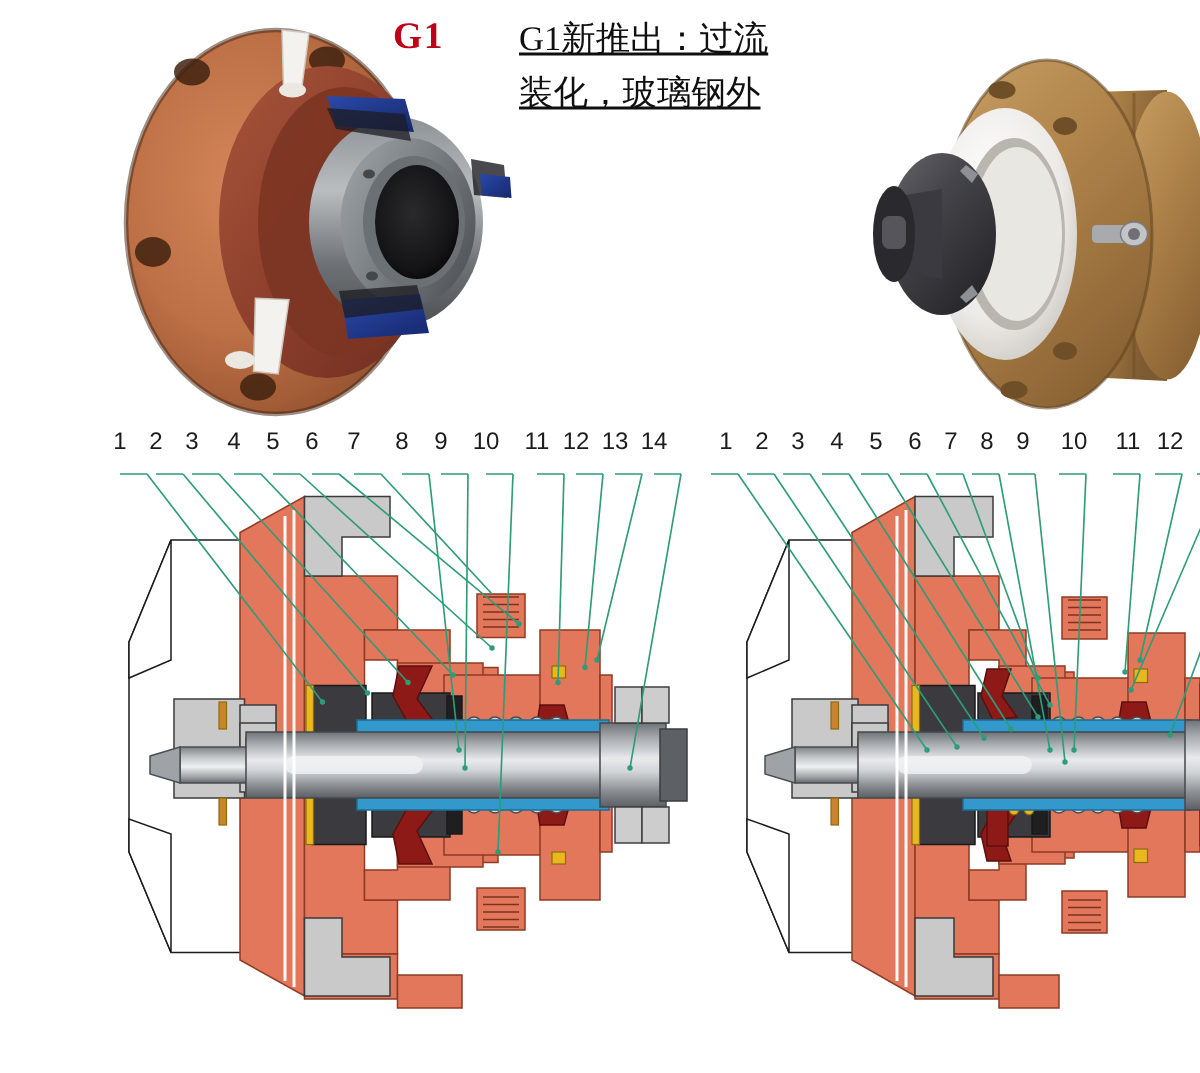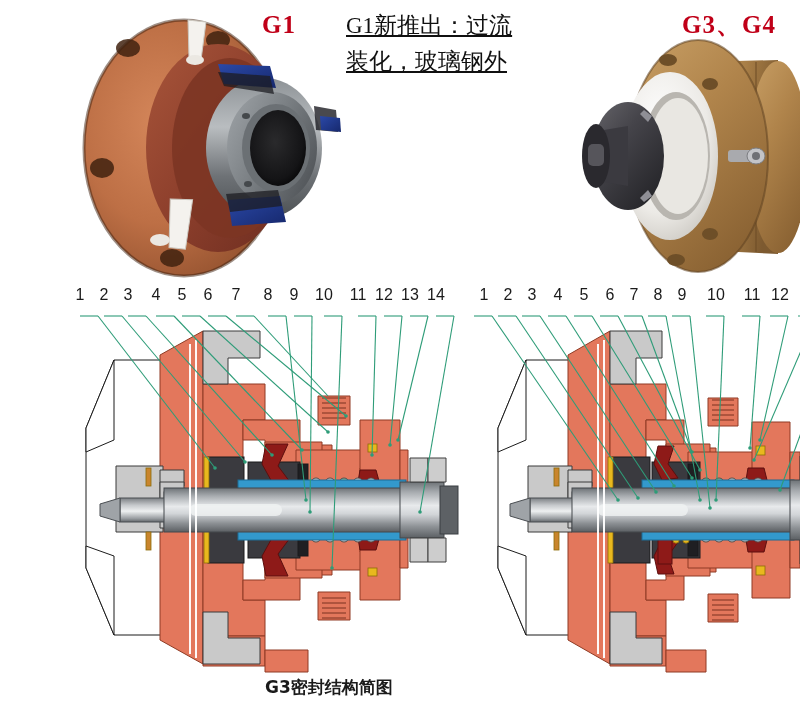--- a/index.html
+++ b/index.html
@@ -185,21 +185,20 @@
       </g>
 
       <g>
         <rect x="158" y="128" width="28" height="12" rx="3" fill="#a9aaae"></rect>
         <ellipse cx="186" cy="134" rx="9" ry="8" fill="#c3c4c8" stroke="#7c7d81"></ellipse>
         <ellipse cx="186" cy="134" rx="4" ry="4" fill="#6f7075"></ellipse>
       </g>
     </svg>
   </div>
 
-  <div class="tag-label" id="tag-g34">G3、G4</div>
 
   <div class="callouts" id="callouts-left">
     <span class="num" style="left:20px">1</span>
     <span class="num" style="left:44px">2</span>
     <span class="num" style="left:68px">3</span>
     <span class="num" style="left:96px">4</span>
     <span class="num" style="left:122px">5</span>
     <span class="num" style="left:148px">6</span>
     <span class="num" style="left:176px">7</span>
     <span class="num" style="left:208px">8</span>
@@ -399,21 +398,20 @@
       <circle cx="246" cy="200" r="1.8" fill="#2e9c78" stroke="none"></circle>
       <circle cx="250" cy="212" r="1.8" fill="#2e9c78" stroke="none"></circle>
       <circle cx="272" cy="268" r="1.8" fill="#2e9c78" stroke="none"></circle>
       <circle cx="312" cy="155" r="1.8" fill="#2e9c78" stroke="none"></circle>
       <circle cx="330" cy="145" r="1.8" fill="#2e9c78" stroke="none"></circle>
       <circle cx="338" cy="140" r="1.8" fill="#2e9c78" stroke="none"></circle>
       <circle cx="360" cy="212" r="1.8" fill="#2e9c78" stroke="none"></circle>
     </g>
   </svg>
 
-  <div class="caption" id="caption-left">G3密封结构简图</div>
 
   <svg style="position:absolute;left:400px;top:300px;" width="400" height="395" viewBox="0 0 400 395">
 
     <g fill="#ffffff" stroke="#1b1b1b" stroke-width="1">
       <path d="M66 60 L112 60 L112 335 L66 335 L38 268 L38 128 Z"></path>
       <path d="M38 128 L66 60 L66 140 L38 152 Z"></path>
       <path d="M38 268 L66 335 L66 256 L38 246 Z"></path>
     </g>
 
     <g fill="#e3775c" stroke="#8f3b24" stroke-width="1">

